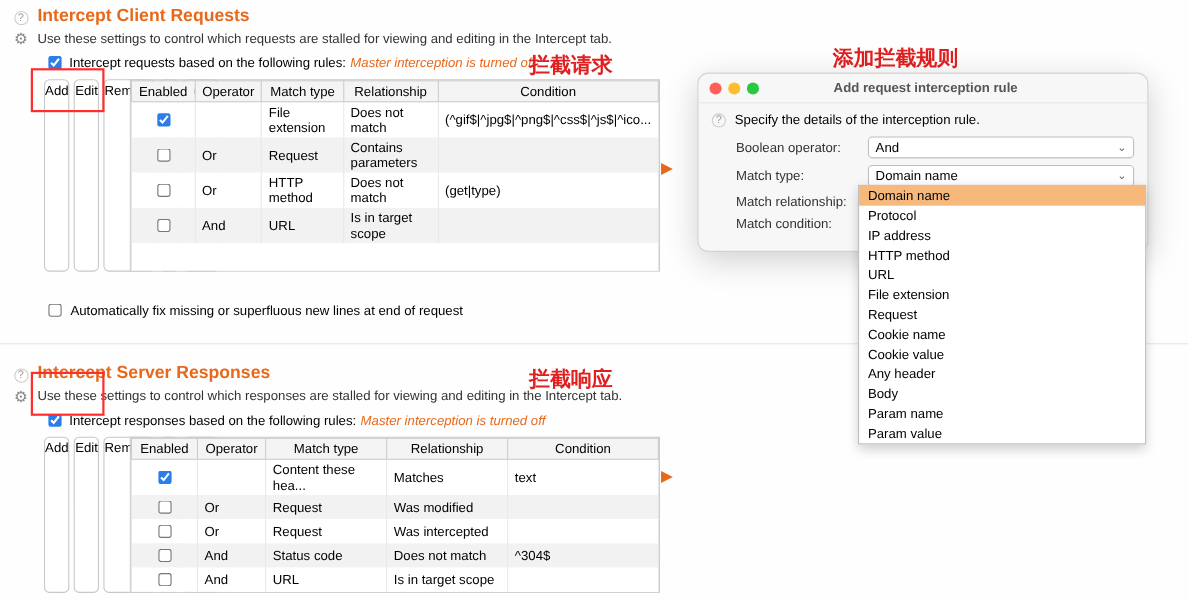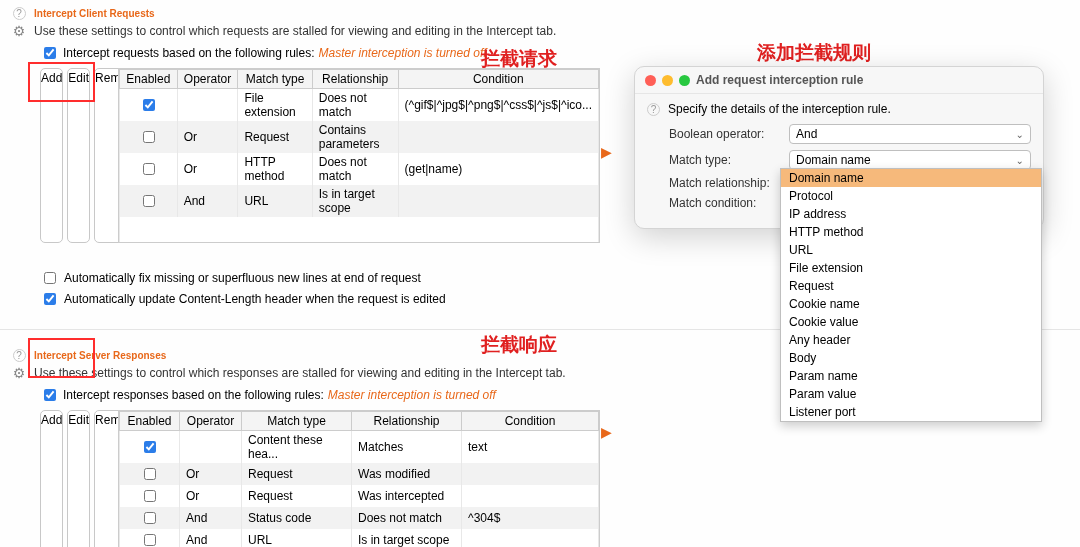--- a/index.html
+++ b/index.html
@@ -13,21 +13,21 @@
     width: 1080px;
     height: 547px;
     overflow: hidden;
     position: relative;
   }
   .sec-wrap { padding: 2px 12px 6px 12px; }
   .hdr-row { display: flex; align-items: center; gap: 8px; margin: 4px 0 4px 0; }
   .hdr-row .q { width: 14px; text-align: center; }
   .qmark { color:#999; border:1px solid #ccc; border-radius:50%; width:13px; height:13px; display:inline-flex;align-items:center;justify-content:center;font-size:10px;}
   .gear { color:#888; font-size:14px; display:inline-block; width:14px; line-height:14px; }
-  .heading { color:#e8681a; font-weight:700; font-size:10px; }
+  .heading { color:#e8681a; font-weight:700; font-size:16px; }
   .subtext { color:#333;text-align:center; }
   .rule-row { display:flex; align-items:center; gap:4px; margin:6px 0 6px 28px;}
   .red-box { position:absolute; border:2px solid #ff2d2d; pointer-events:none;}
   .chk { width:12px;height:12px; accent-color:#2b7de9; }
   .italic-warn { color:#e8681a; font-style:italic;}
   .content-row { display:flex; gap:8px; margin-left:28px;}
   .btn-col { display:flex; flex-direction:row; gap:4px; width:70px;}
   .btn { border:1px solid #c8c8c8; border-radius:5px; background:#fff; font-size:12px; padding:2px 0; text-align:center; }
   table { border-collapse:collapse; width:480px; font-size:12px;}
   th { border:1px solid #ccc; background:#f4f4f4; font-weight:400; padding:2px 6px; height:18px;}
@@ -40,21 +40,21 @@
   hr.sep{border:0;border-top:1px solid #e5e5e5;margin:12px 0;}
   .anno { position:absolute; color:#e02020; font-weight:700; font-size:19px; font-family: "STKaiti","KaiTi",serif; pointer-events:none;}
   .arrow { position:absolute; color:#e8681a; font-size:14px; pointer-events:none;}
   
   .dialog { position:absolute; left:634px; top:66px; width:410px; background:#f7f7f7; border:1px solid #d4d4d4; border-radius:10px; box-shadow:0 8px 30px rgba(0,0,0,.18);}
   .dlg-tb { display:flex; align-items:center; gap:6px; padding:6px 10px; border-bottom:1px solid #e6e6e6;}
   .wb{width:11px;height:11px;border-radius:50%;}
   .wb.red{background:#ff5f57;}
   .wb.yel{background:#febc2e;}
   .wb.grn{background:#28c840;}
-  .dlg-title{flex:1;text-align:left;font-weight:600;color:#555;font-size:12px;}
+  .dlg-title{flex:1;text-align:center;font-weight:600;color:#555;font-size:12px;}
   .dlg-body{padding:8px 12px 12px 12px;}
   .dlg-body .row0{display:flex;align-items:center;gap:8px;margin-bottom:8px;}
   .dlg-form{margin-left:22px;}
   .frow{display:flex;align-items:center;margin-bottom:6px;}
   .flabel{width:120px;color:#333;}
   .fsel{flex:1;border:1px solid #bfbfbf;border-radius:4px;background:#fff;padding:2px 6px;display:flex;justify-content:space-between;align-items:center;height:20px;}
   .caret{font-size:10px;color:#666;}
   .dropdown{position:absolute;left:780px;top:168px;width:262px;background:#fff;border:1px solid #bfbfbf;box-shadow:0 4px 10px rgba(0,0,0,.2);font-size:12px;}
   .dd-item{padding:2px 8px;}
   .dd-item.sel{background:#f6b97b;}
@@ -108,45 +108,41 @@
               <td>Or</td>
               <td>Request</td>
               <td>Contains parameters</td>
               <td></td>
             </tr>
             <tr>
               <td class="ck-cell"><input type="checkbox" class="chk" style=""></td>
               <td>Or</td>
               <td>HTTP method</td>
               <td>Does not match</td>
-              <td>(get|name)</td>
+              <td>(get|type)</td>
             </tr>
             <tr>
               <td class="ck-cell"><input type="checkbox" class="chk" style=""></td>
               <td>And</td>
               <td>URL</td>
               <td>Is in target scope</td>
               <td></td>
             </tr>
           </tbody>
         <tbody>
             <tr style="background:#fff">
               <td colspan="5" style="height:25px"></td>
             </tr>
           </tbody>
       </table>
     </div>
   </div>
   <div class="opt-row" style="margin-top:26px">
     <input type="checkbox" class="chk" style="">
     <span>Automatically fix missing or superfluous new lines at end of request</span>
-  </div>
-  <div class="opt-row">
-    <input type="checkbox" class="chk" checked="" style="">
-    <span>Automatically update Content-Length header when the request is edited</span>
   </div>
 </div>
 
 <hr class="sep">
 
 <div class="sec-wrap">
   <div class="hdr-row">
     <span class="q"><span class="qmark">?</span></span>
     <span class="heading">Intercept Server Responses</span>
   </div>
@@ -276,14 +272,13 @@
     <div class="dd-item">HTTP method</div>
     <div class="dd-item">URL</div>
     <div class="dd-item">File extension</div>
     <div class="dd-item">Request</div>
     <div class="dd-item">Cookie name</div>
     <div class="dd-item">Cookie value</div>
     <div class="dd-item">Any header</div>
     <div class="dd-item">Body</div>
     <div class="dd-item">Param name</div>
     <div class="dd-item">Param value</div>
-    <div class="dd-item">Listener port</div>
   </div>
 
 </body></html>

